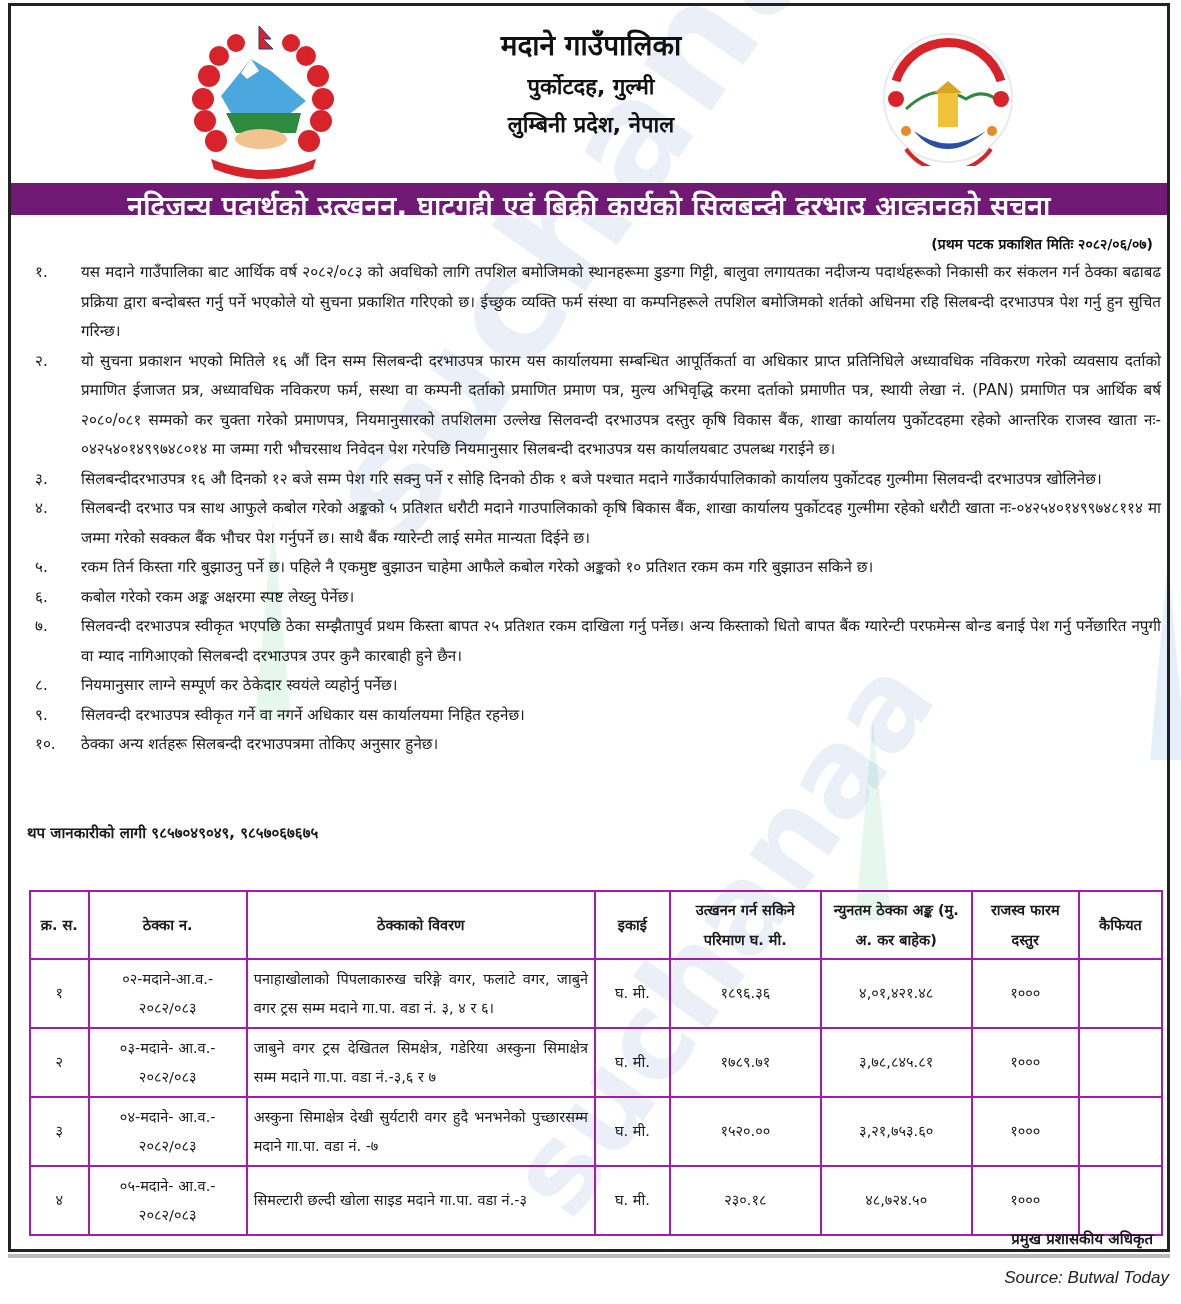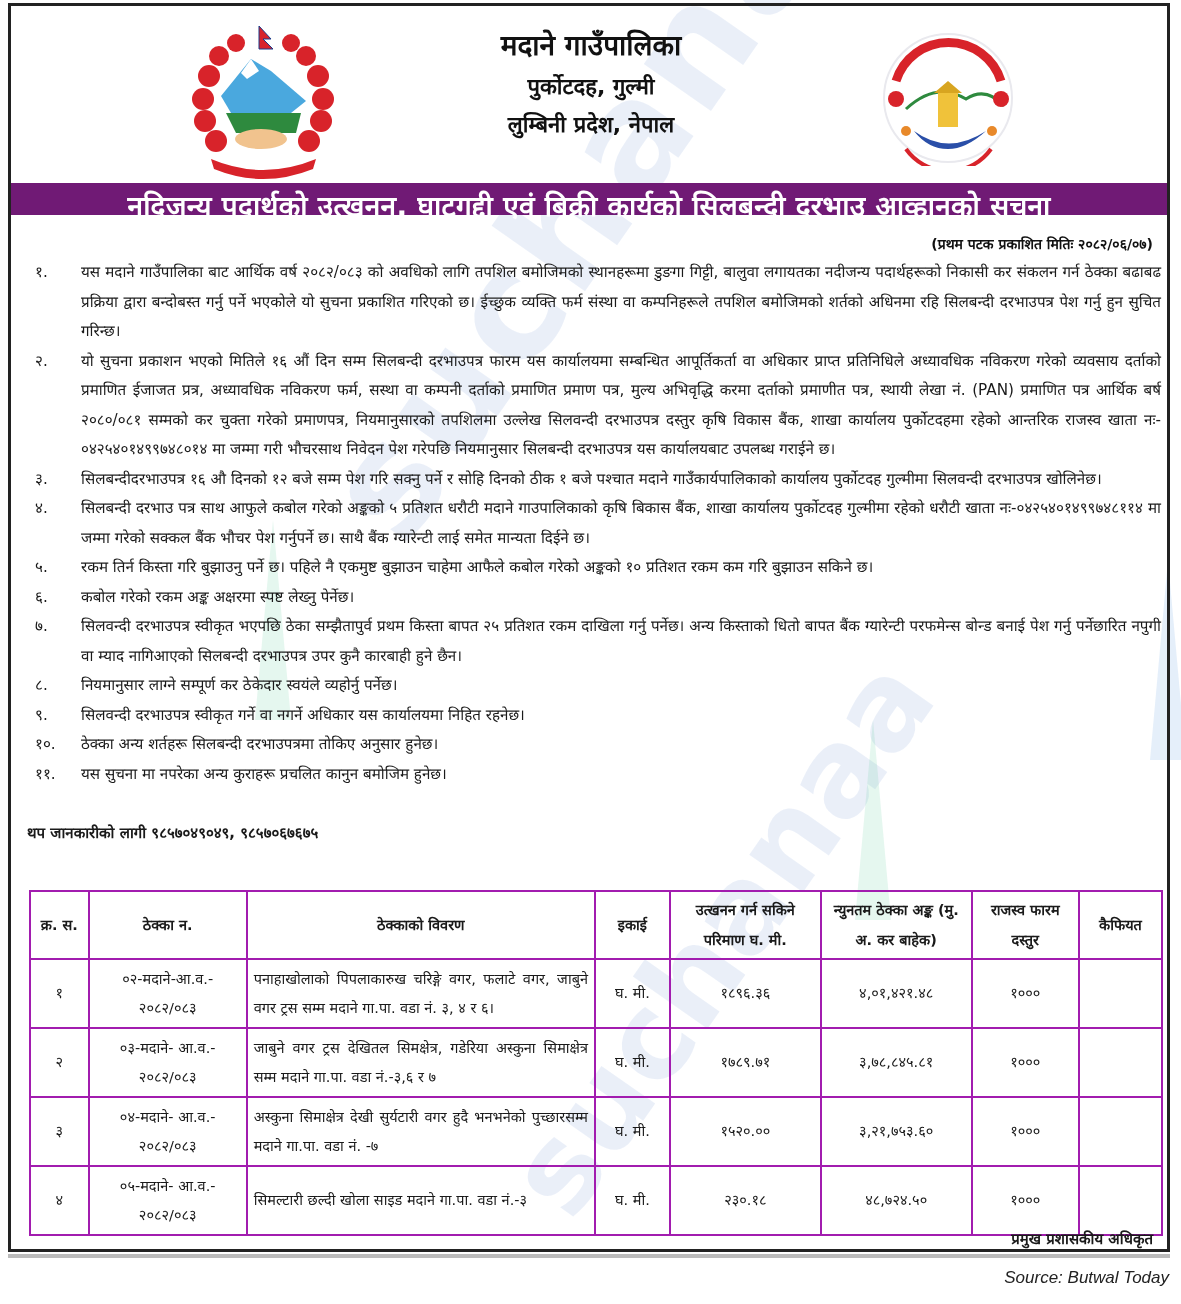--- a/index.html
+++ b/index.html
@@ -139,24 +139,20 @@
         <span class="txt">नियमानुसार लाग्ने सम्पूर्ण कर ठेकेदार स्वयंले व्यहोर्नु पर्नेछ।</span>
       </div>
     <div class="pt">
         <span class="num">९.</span>
         <span class="txt">सिलवन्दी दरभाउपत्र स्वीकृत गर्ने वा नगर्ने अधिकार यस कार्यालयमा निहित रहनेछ।</span>
       </div>
     <div class="pt">
         <span class="num">१०.</span>
         <span class="txt">ठेक्का अन्य शर्तहरू सिलबन्दी दरभाउपत्रमा तोकिए अनुसार हुनेछ।</span>
       </div>
-    <div class="pt">
-        <span class="num">११.</span>
-        <span class="txt">यस सुचना मा नपरेका अन्य कुराहरू प्रचलित कानुन बमोजिम हुनेछ।</span>
-      </div>
   </div>
 
   <div class="contact">थप जानकारीको लागी ९८५७०४९०४९, ९८५७०६७६७५</div>
 
   <table class="tender">
     <thead>
       <tr>
         <th class="c0">क्र. स.</th>
         <th class="c1">ठेक्का न.</th>
         <th class="c2">ठेक्काको विवरण</th>

